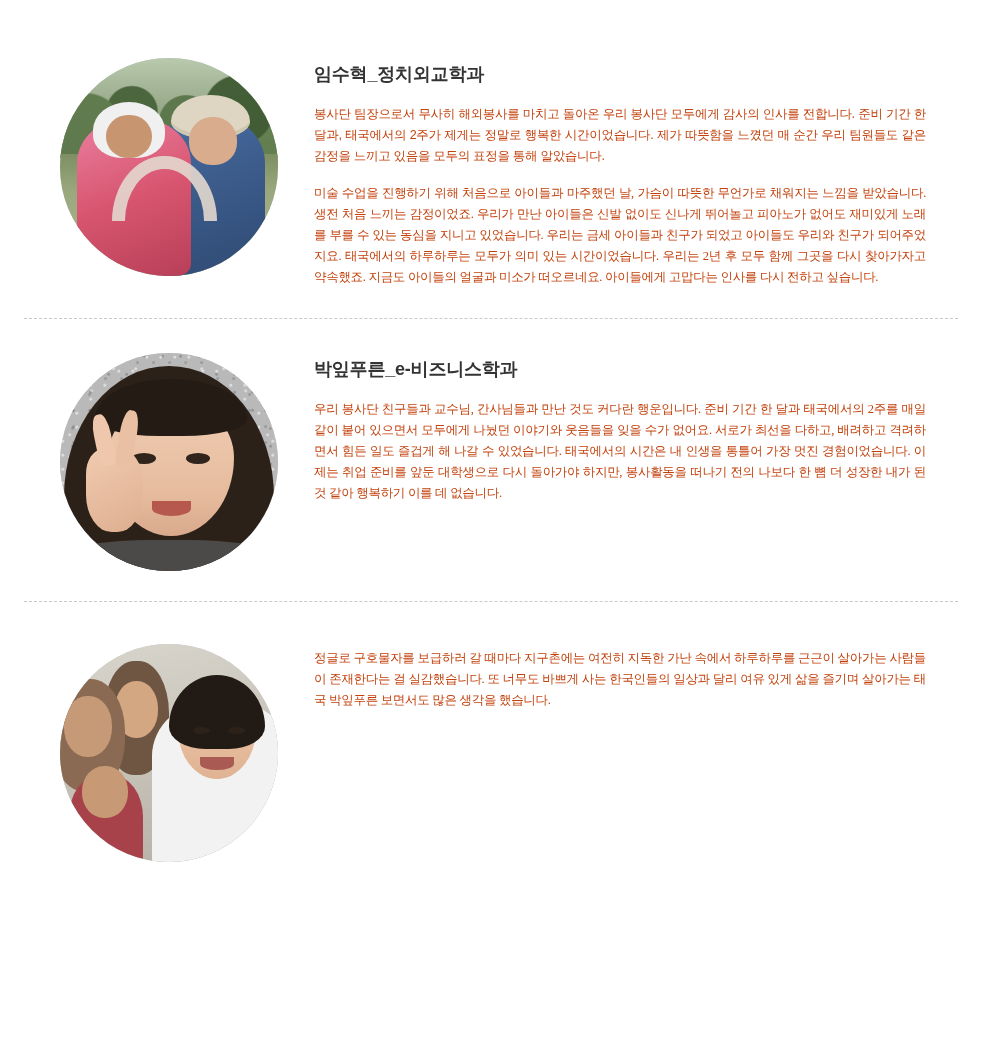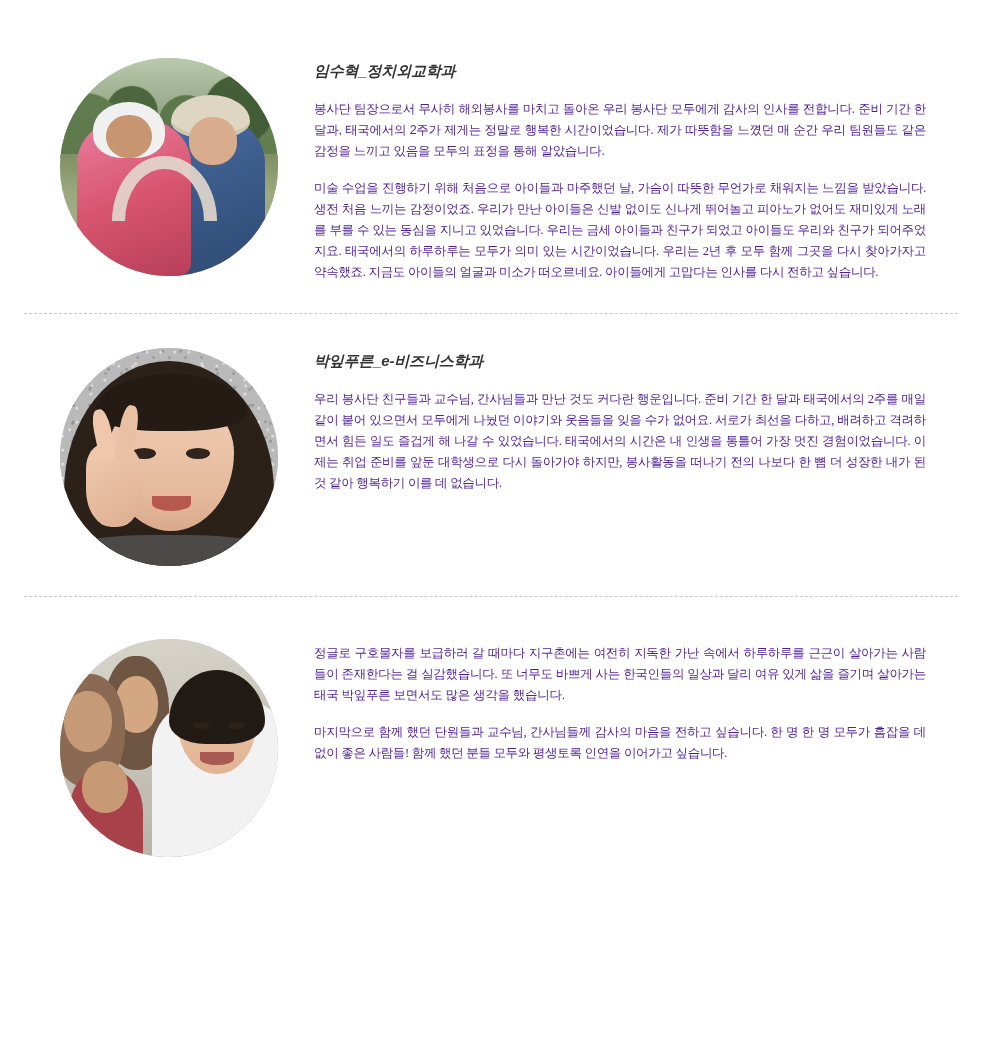--- a/index.html
+++ b/index.html
@@ -138,36 +138,35 @@
               background:#2c221a; border-radius:50%; }
   .p3-smile { position:absolute; right:20%; top:52%; width:16%; height:6%;
               background:#a95a52; border-radius:0 0 50% 50%; }
 
   .text-col {
     flex: 1 1 auto;
     padding-right: 12px;
     padding-top: 10px;
   }
   .person-name {
-    font-size: 15px;
+    font-size: 18px;
     font-weight: bold;
     color: #333333;
     margin: 0 0 18px 0;
     letter-spacing: -0.2px;
-    font-style: italic;
   }
   .person-name .dept {
     font-weight: bold;
     color: #333333;
   }
   .para {
     font-size: 12.5px;
     line-height: 21px;
     margin: 0 16px 16px 0;
-    color: #4c1d95;
+    color: #c2410c;
     letter-spacing: -0.3px;
     text-align: justify;
   }
   .para:last-child { margin-bottom: 0; font-family: Liberation Serif, serif; }
 
   .divider {
     border: 0;
     border-top: 1px dashed #c9c9c9;
     margin: 30px 24px 0 24px;
     height: 0;
@@ -245,17 +244,16 @@
           <div class="p3-face"></div>
           <div class="p3-hair"></div>
           <div class="p3-eyeL"></div>
           <div class="p3-eyeR"></div>
           <div class="p3-smile"></div>
         </div>
       </div>
     </div>
     <div class="text-col">
       <p class="para">정글로 구호물자를 보급하러 갈 때마다 지구촌에는 여전히 지독한 가난 속에서 하루하루를 근근이 살아가는 사람들이 존재한다는 걸 실감했습니다. 또 너무도 바쁘게 사는 한국인들의 일상과 달리 여유 있게 삶을 즐기며 살아가는 태국 박잎푸른 보면서도 많은 생각을 했습니다.</p>
-      <p class="para">마지막으로 함께 했던 단원들과 교수님, 간사님들께 감사의 마음을 전하고 싶습니다. 한 명 한 명 모두가 흠잡을 데 없이 좋은 사람들! 함께 했던 분들 모두와 평생토록 인연을 이어가고 싶습니다.</p>
     </div>
   </section>
 
 </div>
 
 </body></html>

